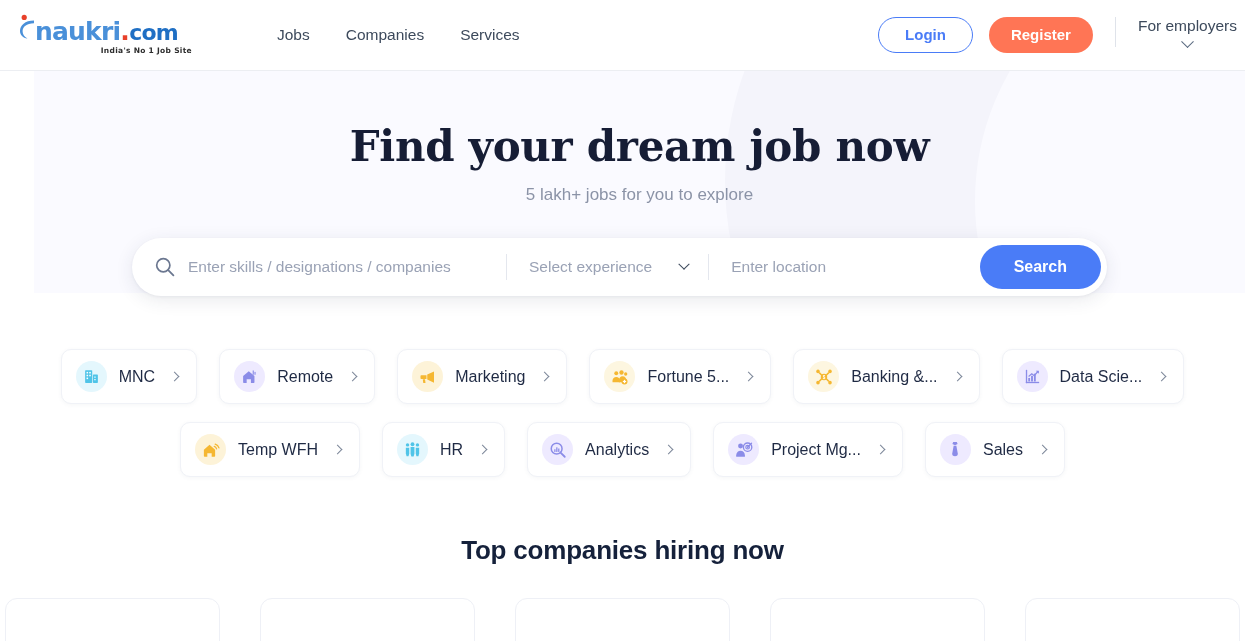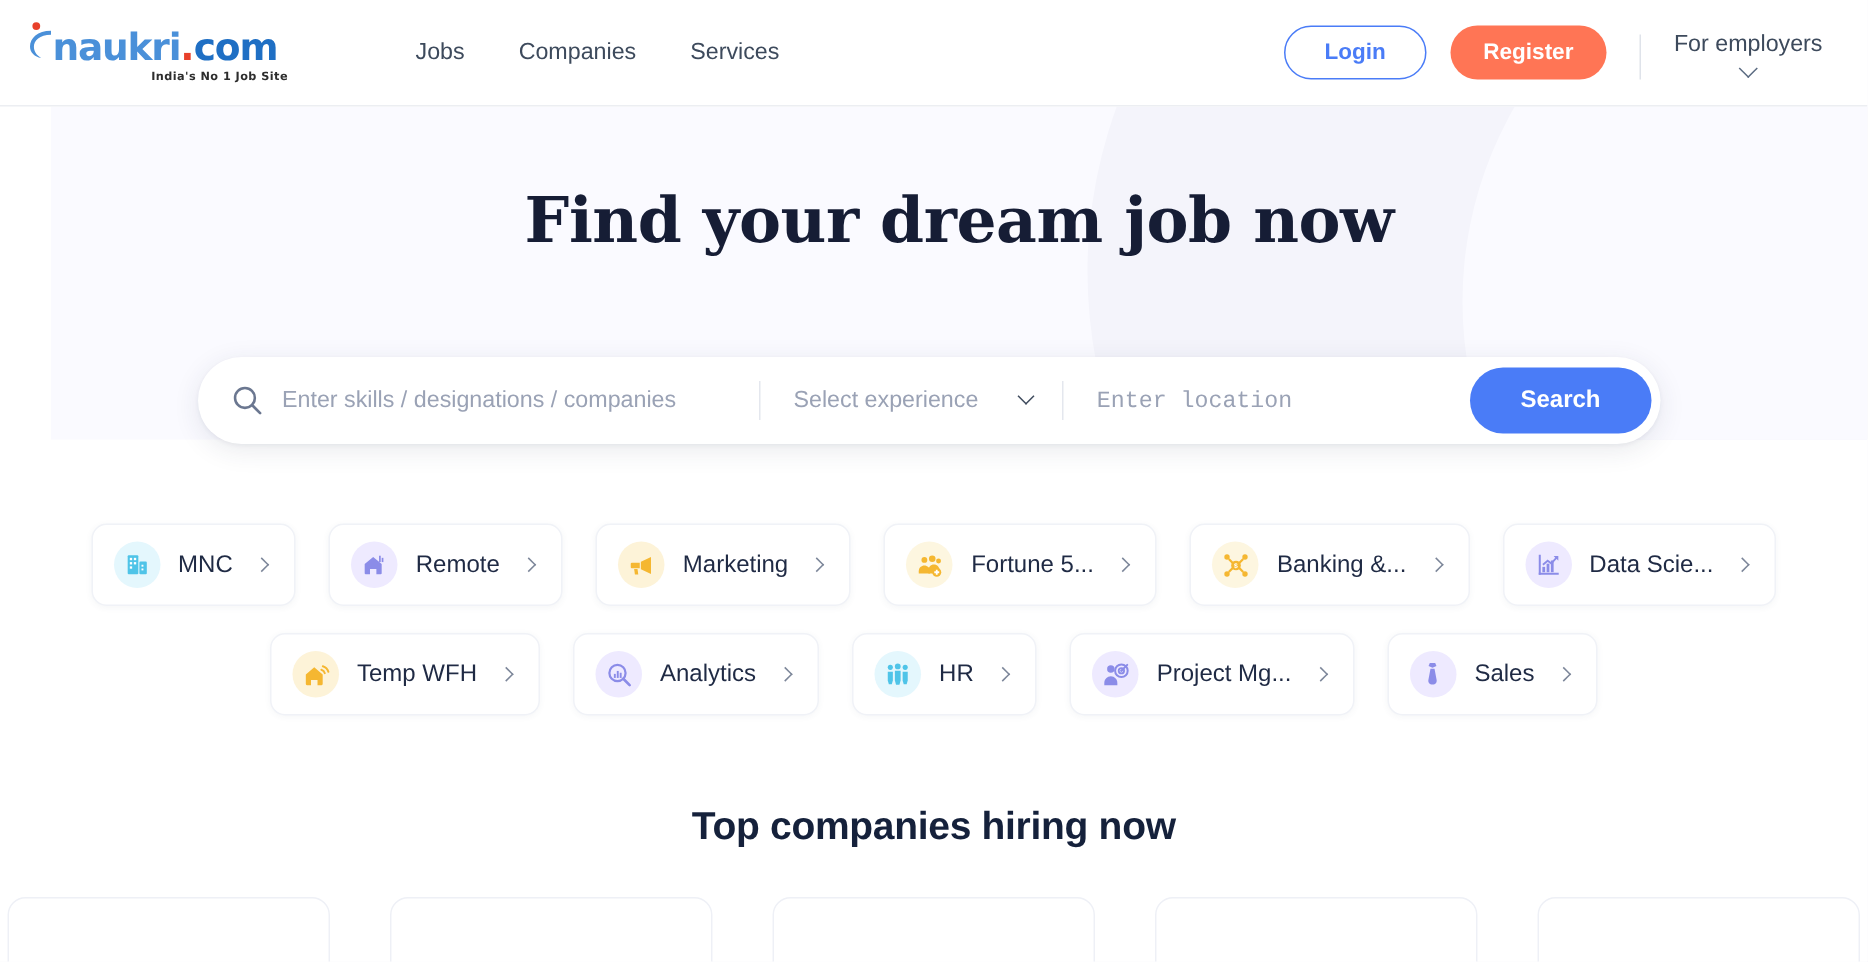--- a/index.html
+++ b/index.html
@@ -56,21 +56,21 @@
   .logo-dot {
     font-family: "DejaVu Sans", sans-serif;
     font-weight: 700;
     font-size: 25px;
     color: #e8402a;
     letter-spacing: -0.5px;
   }
   .logo-com {
     font-family: "DejaVu Sans", sans-serif;
     font-weight: 700;
-    font-size: 25px;
+    font-size: 22px;
     letter-spacing: -0.8px;
     color: #1f6fc4;
   }
   .logo-tag {
     font-family: "DejaVu Sans", sans-serif;
     font-size: 7.5px;
     font-weight: 700;
     color: #2d2d2d;
     letter-spacing: 0.3px;
     text-align: right;
@@ -88,22 +88,22 @@
     font-size: 15.5px;
     color: #3d4a5c;
     cursor: pointer;
     padding: 6px 2px;
     white-space: nowrap;
   }
 
   .header-right {
     margin-left: auto;
     display: flex;
-    align-items: flex-end;
-    padding-right: 30px;
+    align-items: flex-start;
+    padding-right: 8px;
     gap: 0;
   }
   .btn-login {
     font-size: 15px;
     font-weight: 700;
     color: #4a7cf7;
     background: #ffffff;
     border: 1px solid #4a7cf7;
     border-radius: 20px;
     padding: 9px 26px;
@@ -248,21 +248,21 @@
   .chev-sm {
     display: inline-block;
     width: 8px; height: 8px;
     border-right: 1.7px solid #3d4a5c;
     border-bottom: 1.7px solid #3d4a5c;
     transform: rotate(45deg) translate(-2px,-2px);
   }
   .loc-input {
     border: none;
     outline: none;
-    font-family: Liberation Mono, monospace;
+    font-family: Liberation Sans, sans-serif;
     font-size: 15.5px;
     color: #2b3445;
     background: transparent;
     width: 205px;
     padding: 0 0 0 22px;
   }
   .loc-input::placeholder { color: #9aa2b5; }
   .btn-search {
     margin-left: auto;
     background: #4a7cf7;
@@ -379,20 +379,21 @@
       <span class="chev"></span>
     </span>
   </div>
 </div>
 
 <div class="hero">
   <div class="hero-arc"></div>
   <div class="hero-arc2"></div>
   <div class="hero-inner">
     <h1 class="hero-title">Find your dream job now</h1>
+    <div class="hero-sub">5 lakh+ jobs for you to explore</div>
   </div>
 </div>
 
 <div class="search-wrap">
   <div class="search-bar">
     <span class="search-icon">
       <svg width="22" height="22" viewBox="0 0 22 22" fill="none">
         <circle cx="9.3" cy="9.3" r="6.6" stroke="#6b7790" stroke-width="1.7"></circle>
         <line x1="14.2" y1="14.2" x2="19.4" y2="19.4" stroke="#6b7790" stroke-width="1.8" stroke-linecap="round"></line>
       </svg>
@@ -502,44 +503,44 @@
         <span class="chip-ico" style="background: rgb(253, 243, 216);">
           <svg width="18" height="18" viewBox="0 0 24 24">
             <path fill="#f5b731" d="M2.5 11.6 10 5l7.5 6.6V20a1 1 0 0 1-1 1h-3.6v-4.6H7.1V21H3.5a1 1 0 0 1-1-1z"></path>
             <path fill="none" stroke="#f5b731" stroke-width="1.7" stroke-linecap="round" d="M16.3 7.3a4.4 4.4 0 0 1 3.1 3.1M17.6 4.2a7.6 7.6 0 0 1 5 5"></path>
           </svg>
         </span>
         <span class="chip-label">Temp WFH</span>
         <span class="chip-arrow"></span>
       </div>
       <div class="chip">
-        <span class="chip-ico" style="background: rgb(238, 234, 255);">
-          <svg width="18" height="18" viewBox="0 0 24 24">
-            <circle fill="none" stroke="#8b8ce8" stroke-width="2" cx="10.2" cy="10.2" r="7.2"></circle>
-            <line stroke="#8b8ce8" stroke-width="2.4" stroke-linecap="round" x1="15.4" y1="15.4" x2="21" y2="21"></line>
-            <rect fill="#8b8ce8" x="7" y="11" width="1.7" height="3.6"></rect>
-            <rect fill="#8b8ce8" x="9.6" y="8.4" width="1.7" height="6.2"></rect>
-            <rect fill="#8b8ce8" x="12.2" y="10" width="1.7" height="4.6"></rect>
-          </svg>
-        </span>
-        <span class="chip-label">Analytics</span>
-        <span class="chip-arrow"></span>
-      </div>
-      <div class="chip">
         <span class="chip-ico" style="background: rgb(228, 247, 253);">
           <svg width="17" height="17" viewBox="0 0 24 24">
             <circle fill="#4fc4e8" cx="5" cy="5.5" r="2.4"></circle>
             <circle fill="#4fc4e8" cx="12" cy="4.6" r="2.7"></circle>
             <circle fill="#4fc4e8" cx="19" cy="5.5" r="2.4"></circle>
             <path fill="#4fc4e8" d="M2.6 9.6h4.8v8.2l-1 3.6H3.6l-1-3.6z"></path>
             <path fill="#4fc4e8" d="M9.3 8.6h5.4v9.3l-1.1 4h-3.2l-1.1-4z"></path>
             <path fill="#4fc4e8" d="M16.6 9.6h4.8v8.2l-1 3.6h-2.8l-1-3.6z"></path>
           </svg>
         </span>
         <span class="chip-label">HR</span>
+        <span class="chip-arrow"></span>
+      </div>
+      <div class="chip">
+        <span class="chip-ico" style="background: rgb(238, 234, 255);">
+          <svg width="18" height="18" viewBox="0 0 24 24">
+            <circle fill="none" stroke="#8b8ce8" stroke-width="2" cx="10.2" cy="10.2" r="7.2"></circle>
+            <line stroke="#8b8ce8" stroke-width="2.4" stroke-linecap="round" x1="15.4" y1="15.4" x2="21" y2="21"></line>
+            <rect fill="#8b8ce8" x="7" y="11" width="1.7" height="3.6"></rect>
+            <rect fill="#8b8ce8" x="9.6" y="8.4" width="1.7" height="6.2"></rect>
+            <rect fill="#8b8ce8" x="12.2" y="10" width="1.7" height="4.6"></rect>
+          </svg>
+        </span>
+        <span class="chip-label">Analytics</span>
         <span class="chip-arrow"></span>
       </div>
       <div class="chip">
         <span class="chip-ico" style="background: rgb(238, 234, 255);">
           <svg width="18" height="18" viewBox="0 0 24 24">
             <circle fill="#8b8ce8" cx="7.4" cy="6.6" r="3.3"></circle>
             <path fill="#8b8ce8" d="M1.6 19c0-3.4 2.6-6 5.8-6s5.8 2.6 5.8 6v2H1.6z"></path>
             <circle fill="none" stroke="#8b8ce8" stroke-width="1.8" cx="16.8" cy="8.2" r="5.6"></circle>
             <circle fill="none" stroke="#8b8ce8" stroke-width="1.6" cx="16.8" cy="8.2" r="2.4"></circle>
             <circle fill="#8b8ce8" cx="16.8" cy="8.2" r="1"></circle>

